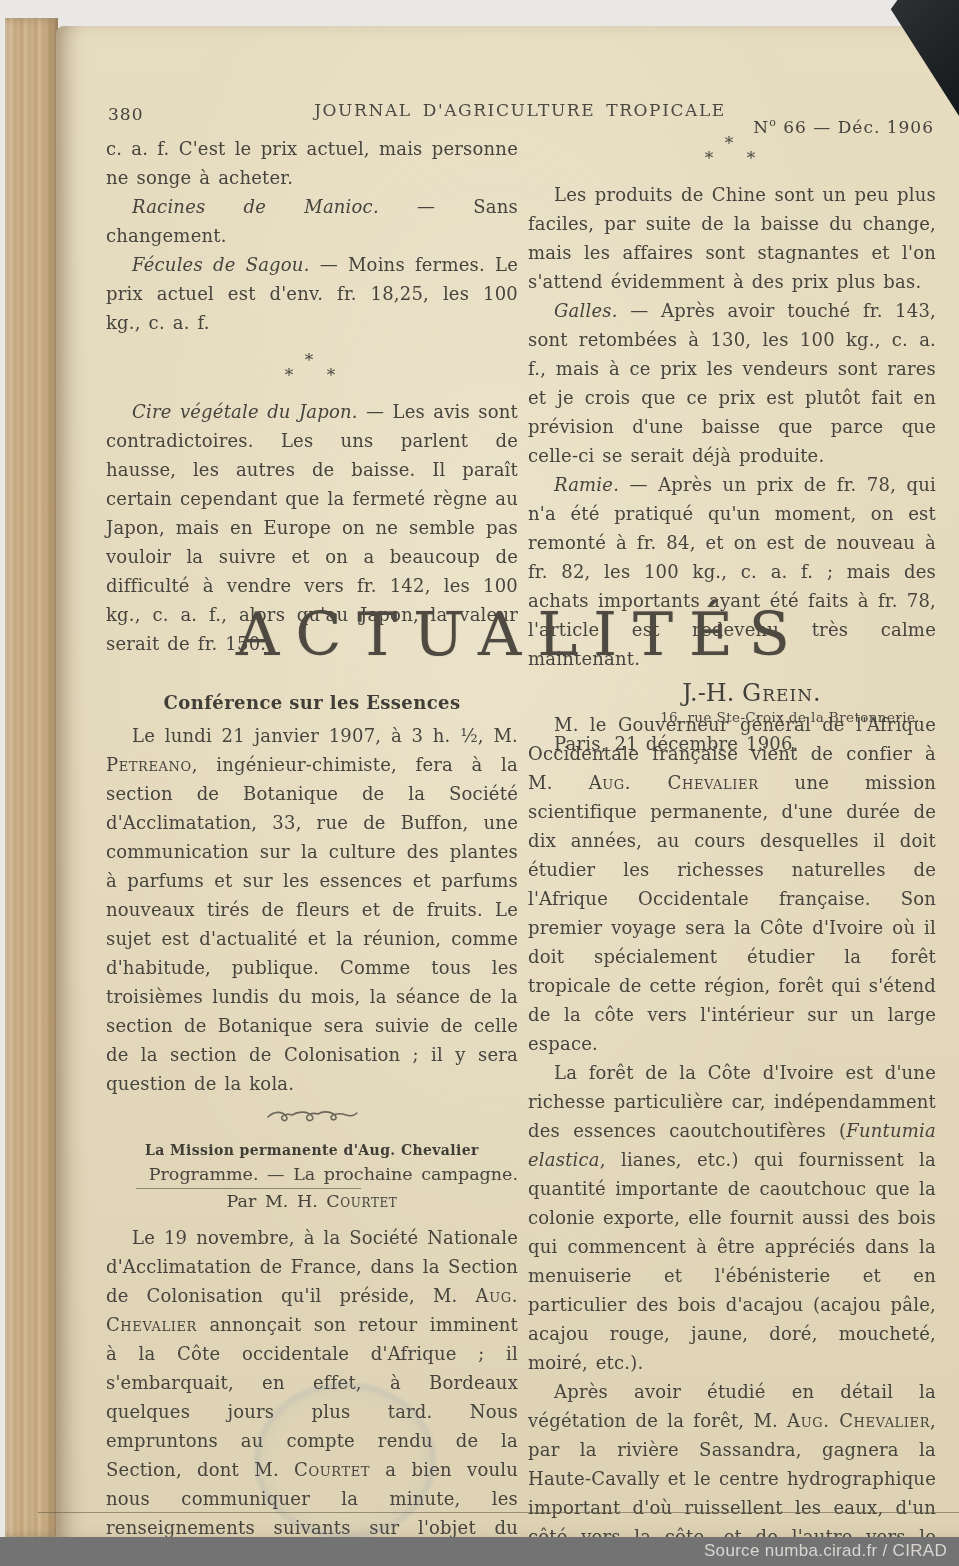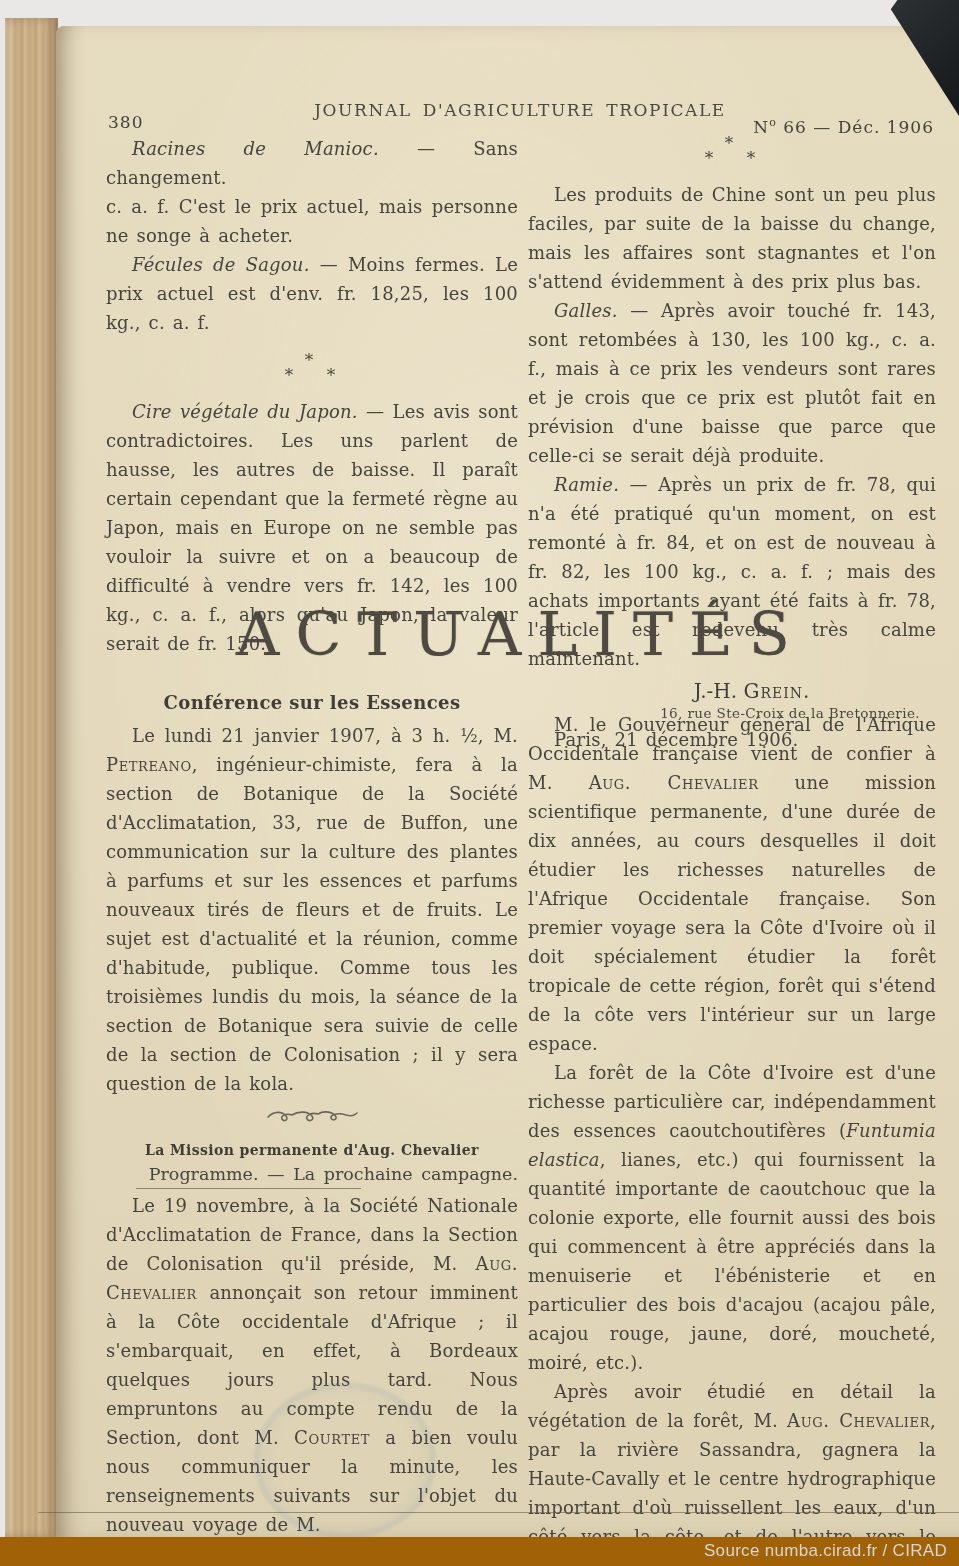--- a/index.html
+++ b/index.html
@@ -35,21 +35,21 @@
   .dark-corner{
     position:absolute;top:0;right:0;width:110px;height:116px;
     background:linear-gradient(135deg,#32373a,#15181a);
     clip-path:polygon(44% 0, 100% 0, 100% 100%, 38% 8%);
   }
 
   .ink{color:#45433c;}
 
   
   .hdr{position:absolute;top:74px;left:48px;width:828px;height:26px;font-size:17px;}
-  .hdr .pageno{position:absolute;left:2px;top:12px;letter-spacing:1px;}
+  .hdr .pageno{position:absolute;left:2px;top:4px;letter-spacing:1px;}
   .hdr .jtitle{position:absolute;left:0;right:0;text-align:center;letter-spacing:1.6px;word-spacing:4px;color:#4b4941;}
   .hdr .issue{position:absolute;right:0;top:0;letter-spacing:1px;margin-top:16px;}
   .hdr sup{font-size:11px;}
 
   
   .cols{position:absolute;left:48px;width:830px;display:grid;grid-template-columns:412px 408px;column-gap:10px;}
   .cols-top{top:108px;}
   .cols-bottom{top:662px;}
 
   .bodytext{
@@ -59,21 +59,21 @@
   .indent{text-indent:26px;}
   .seg-i{font-style:italic;}
   .seg-sc{font-variant:small-caps;letter-spacing:.6px;}
 
   .asterism{
     text-align:center;font-size:17px;line-height:15px;
     margin:16px 0 14px 0;color:#46443d;letter-spacing:6px;
   }
   .asterism .row2{letter-spacing:14px;padding-left:10px;}
 
-  .signature{font-size:20px;text-align:center;padding-left:40px;margin:6px 0 0 0;color:#403e38;}
+  .signature{font-size:24px;text-align:center;padding-left:40px;margin:6px 0 0 0;color:#403e38;}
   .signature .seg-sc{letter-spacing:1px;}
   .sig-address{font-size:13.5px;text-align:right;padding-right:16px;margin:2px 0 4px 0;color:#4a4840;letter-spacing:.4px;}
 
   
   .section-title{
     position:absolute;top:576px;left:48px;width:830px;text-align:center;
     font-size:60px;line-height:64px;letter-spacing:16px;
     color:#4e4a41;font-weight:400;
     text-shadow:0 0 1px rgba(70,65,55,.5);
   }
@@ -92,21 +92,21 @@
     position:absolute;left:196px;top:1356px;width:170px;height:145px;
     border:6px solid rgba(105,135,170,.13);border-radius:50%;
     box-shadow:inset 0 0 18px rgba(105,135,170,.10);
     filter:blur(1px);
   }
 
   .bottom-hairline{position:absolute;left:38px;right:0;top:1512px;height:1px;background:rgba(95,85,62,.55);}
 
   
   .footer-bar{
-    position:absolute;left:0;right:0;bottom:0;height:29px;background:#a16207;
+    position:absolute;left:0;right:0;bottom:0;height:29px;background:#737373;
     font-family:"Liberation Sans","DejaVu Sans",sans-serif;
     color:#d9d6d1;font-size:17px;line-height:28px;text-align:right;
   }
   .footer-bar span{padding-right:12px;letter-spacing:.3px;}
 </style>
 </head>
 <body>
 
 <div class="scan">
 
@@ -115,22 +115,22 @@
   <div class="page">
 
     <div class="hdr ink">
       <span class="pageno">380</span>
       <span class="jtitle">JOURNAL D'AGRICULTURE TROPICALE</span>
       <span class="issue"><span>N</span><sup>o</sup><span> 66 — Déc. 1906</span></span>
     </div>
 
     <div class="cols cols-top">
       <div>
+        <p class="bodytext"><span class="seg-n">c. a. f. C'est le prix actuel, mais personne ne songe à acheter.</span></p>
         <p class="bodytext indent"><span class="seg-i">Racines de Manioc.</span><span class="seg-n"> — Sans changement.</span></p>
-        <p class="bodytext"><span class="seg-n">c. a. f. C'est le prix actuel, mais personne ne songe à acheter.</span></p>
         <p class="bodytext indent"><span class="seg-i">Fécules de Sagou.</span><span class="seg-n"> — Moins fermes. Le prix actuel est d'env. fr. 18,25, les 100 kg., c. a. f.</span></p>
         <div class="asterism">
           <div>*</div>
           <div class="row2">* *</div>
         </div>
         <p class="bodytext indent"><span class="seg-i">Cire végétale du Japon.</span><span class="seg-n"> — Les avis sont contradictoires. Les uns parlent de hausse, les autres de baisse. Il paraît certain cependant que la fermeté règne au Japon, mais en Europe on ne semble pas vouloir la suivre et on a beaucoup de difficulté à vendre vers fr. 142, les 100 kg., c. a. f., alors qu'au Japon, la valeur serait de fr. 150.</span></p>
       </div>
       <div>
         <div class="asterism" style="margin-top:2px;">
           <div>*</div>
@@ -154,20 +154,21 @@
         <div class="ornament">
           <svg width="96" height="16" viewBox="0 0 96 16">
             <path d="M4 9 C10 3, 18 3, 22 8 C25 12, 20 14, 18 11 C16 8, 22 5, 28 7
                      M28 7 C34 3, 44 3, 48 8 C51 12, 45 14, 43 11 C41 8, 47 4, 54 6
                      M54 6 C60 2, 70 4, 72 9 C73 12, 68 13, 67 10 C66 7, 74 4, 82 7 C88 9, 91 7, 93 5" fill="none" stroke="#57534a" stroke-width="1.6" stroke-linecap="round"></path>
           </svg>
         </div>
         <h3 class="col-head-lg">La Mission permanente d'Aug. Chevalier</h3>
         <p class="subhead">Programme. — La prochaine campagne.</p>
         <div class="subhead-rule"></div>
+        <p class="byline"><span class="seg-n">Par M. H. </span><span class="seg-sc">Courtet</span></p>
         <p class="bodytext indent"><span class="seg-n">Le 19 novembre, à la Société Nationale d'Acclimatation de France, dans la Section de Colonisation qu'il préside, M. </span><span class="seg-sc">Aug. Chevalier</span><span class="seg-n"> annonçait son retour imminent à la Côte occidentale d'Afrique ; il s'embarquait, en effet, à Bordeaux quelques jours plus tard. Nous empruntons au compte rendu de la Section, dont M. </span><span class="seg-sc">Courtet</span><span class="seg-n"> a bien voulu nous communiquer la minute, les renseignements suivants sur l'objet du nouveau voyage de M. </span></p>
       </div>
       <div>
         <p class="bodytext indent" style="margin-top:22px;"><span class="seg-n">M. le Gouverneur général de l'Afrique Occidentale française vient de confier à M. </span><span class="seg-sc">Aug. Chevalier</span><span class="seg-n"> une mission scientifique permanente, d'une durée de dix années, au cours desquelles il doit étudier les richesses naturelles de l'Afrique Occidentale française. Son premier voyage sera la Côte d'Ivoire où il doit spécialement étudier la forêt tropicale de cette région, forêt qui s'étend de la côte vers l'intérieur sur un large espace.</span></p>
         <p class="bodytext indent"><span class="seg-n">La forêt de la Côte d'Ivoire est d'une richesse particulière car, indépendamment des essences caoutchoutifères (</span><span class="seg-i">Funtumia elastica</span><span class="seg-n">, lianes, etc.) qui fournissent la quantité importante de caoutchouc que la colonie exporte, elle fournit aussi des bois qui commencent à être appréciés dans la menuiserie et l'ébénisterie et en particulier des bois d'acajou (acajou pâle, acajou rouge, jaune, doré, moucheté, moiré, etc.).</span></p>
         <p class="bodytext indent"><span class="seg-n">Après avoir étudié en détail la végétation de la forêt, M. </span><span class="seg-sc">Aug. Chevalier</span><span class="seg-n">, par la rivière Sassandra, gagnera la Haute-Cavally et le centre hydrographique important d'où ruissellent les eaux, d'un côté vers la côte, et de l'autre vers le Niger, centre où</span></p>
       </div>
     </div>
 
     <div class="stamp"></div>

